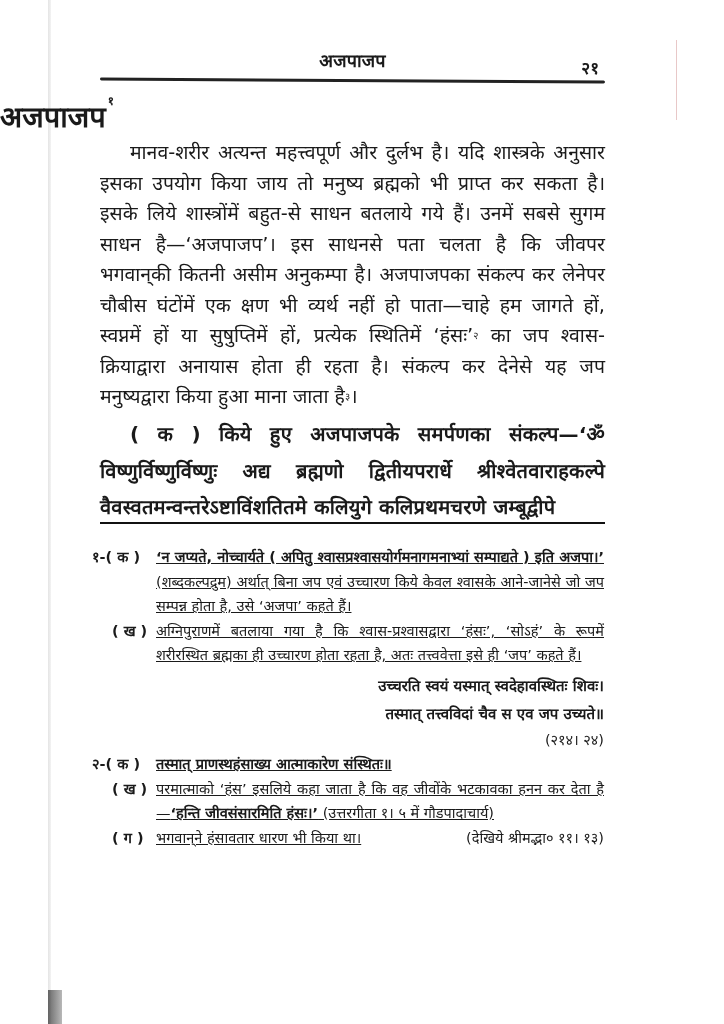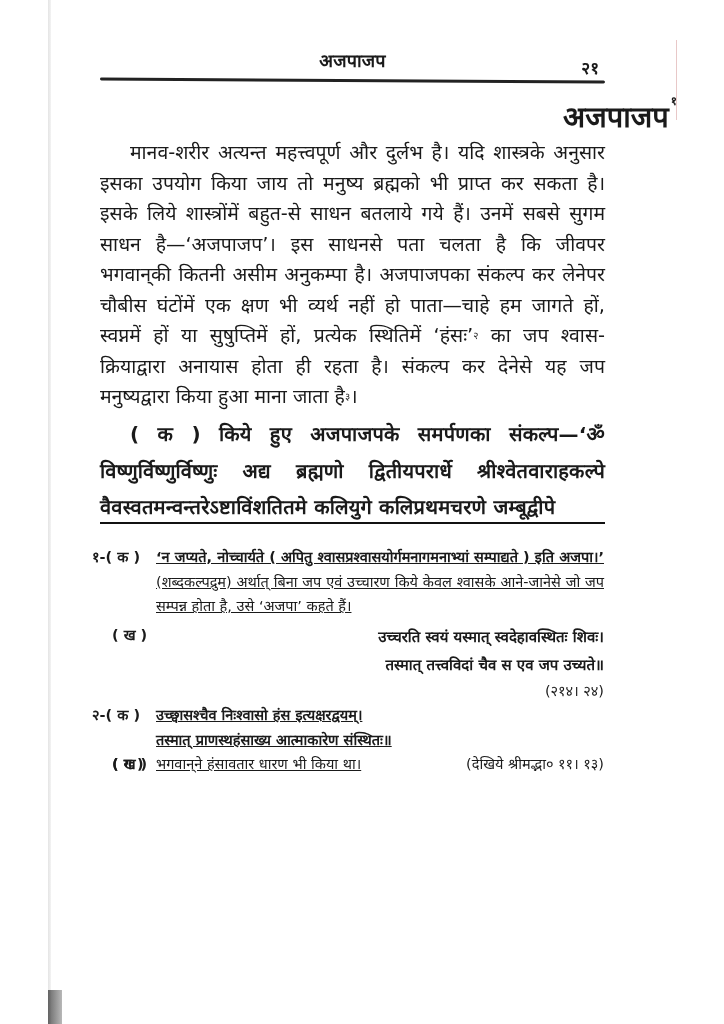--- a/index.html
+++ b/index.html
@@ -31,22 +31,22 @@
     font-size:18px; font-weight:bold; letter-spacing:0.2px;
   }
   .page-number {
     position:absolute; right:6px; top:10px; font-size:17px; font-weight:bold;
   }
   .head-rule {
     position:absolute; left:100px; top:79px; width:505px; height:3px;
     background:#222; border-radius:2px; transform:rotate(0.35deg);
   }
   .chapter-title {
-    position:absolute; left:0; width:661px; top:96px; text-align:right;
-    font-size:29px; font-weight:bold;margin-left:16px;
+    position:absolute; left:0; width:661px; top:96px; text-align:left;
+    font-size:29px; font-weight:bold;
   }
   .chapter-title sup { font-size:12px; vertical-align:top; position:relative; top:-4px; margin-left:2px; }
   .body-text {
     position:absolute; left:100px; top:138px; width:505px;
     font-size:19.4px; line-height:30.5px; text-align:justify;
   }
   .body-text p { margin:0; }
   .indent { text-indent:30px; }
   .body-text sup { font-size:10px; vertical-align:top; }
   .sankalpa {
@@ -109,35 +109,40 @@
 
   <div class="fn">
     <span class="fn-label">१-( क )</span>
     <div class="fn-body">
       <span class="bold">‘न जप्यते, नोच्चार्यते ( अपितु श्वासप्रश्वासयोर्गमनागमनाभ्यां सम्पाद्यते ) इति अजपा।’</span><span> (शब्दकल्पद्रुम) अर्थात् बिना जप एवं उच्चारण किये केवल श्वासके आने-जानेसे जो जप सम्पन्न होता है, उसे ‘अजपा’ कहते हैं।</span>
     </div>
   </div>
 
   <div class="fn">
     <span class="fn-label sub">( ख )</span>
+    <div class="fn-body">
+      <span>अग्निपुराणमें बतलाया गया है कि श्वास-प्रश्वासद्वारा ‘हंसः’, ‘सोऽहं’ के रूपमें शरीरस्थित ब्रह्मका ही उच्चारण होता रहता है, अतः तत्त्ववेत्ता इसे ही ‘जप’ कहते हैं।</span>
+    </div>
     <p class="verse">उच्चरति स्वयं यस्मात् स्वदेहावस्थितः शिवः।</p>
     <p class="verse" style="margin-top:0">तस्मात् तत्त्वविदां चैव स एव जप उच्यते॥</p>
     <p class="verse-ref">(२१४। २४)</p>
   </div>
 
   <div class="fn">
     <span class="fn-label">२-( क )</span>
     <div class="fn-body fn-verse">
-      <div>उच्छ्वासश्चैव  निःश्वासो  हंस  इत्यक्षरद्वयम्।</div>
       <div>तस्मात् प्राणस्थहंसाख्य आत्माकारेण संस्थितः॥</div>
     </div>
   </div>
 
   <div class="fn">
     <span class="fn-label sub">( ख )</span>
+    <div class="fn-body">
+      <span>परमात्माको ‘हंस’ इसलिये कहा जाता है कि वह जीवोंके भटकावका हनन कर देता है—</span><span class="bold">‘हन्ति जीवसंसारमिति हंसः।’</span><span> (उत्तरगीता १। ५ में गौडपादाचार्य)</span>
+    </div>
   </div>
 
   <div class="fn">
     <span class="fn-label sub">( ग )</span>
     <div class="fn-body">
       <span>भगवान्‌ने हंसावतार धारण भी किया था।</span>
       <span class="inline-ref">(देखिये श्रीमद्भा० ११। १३)</span>
     </div>
   </div>
 

